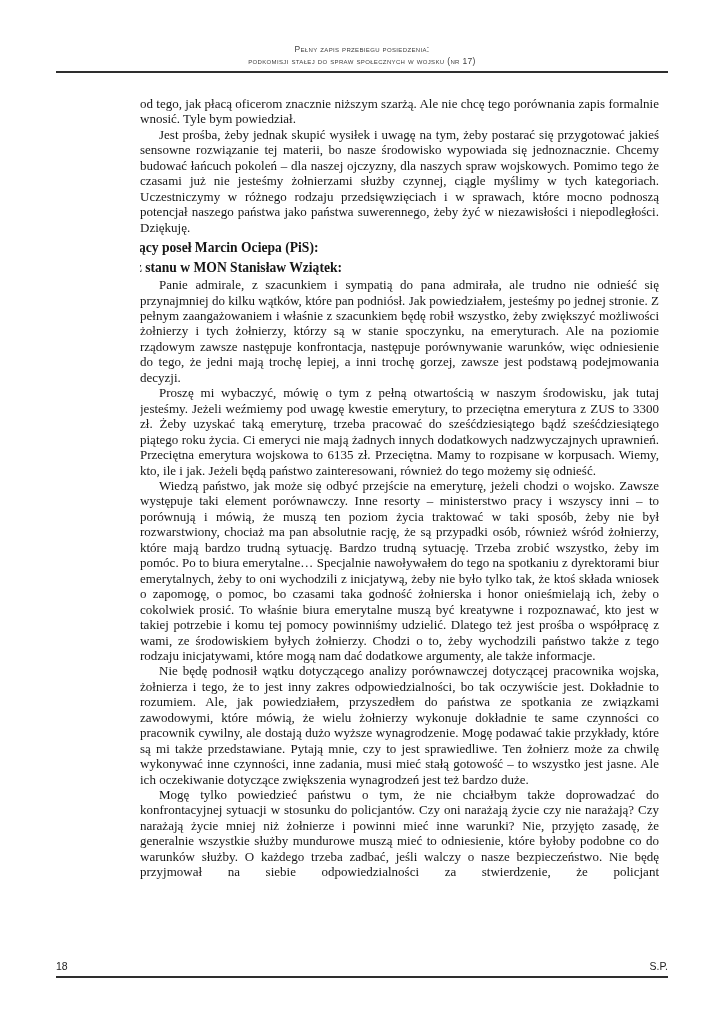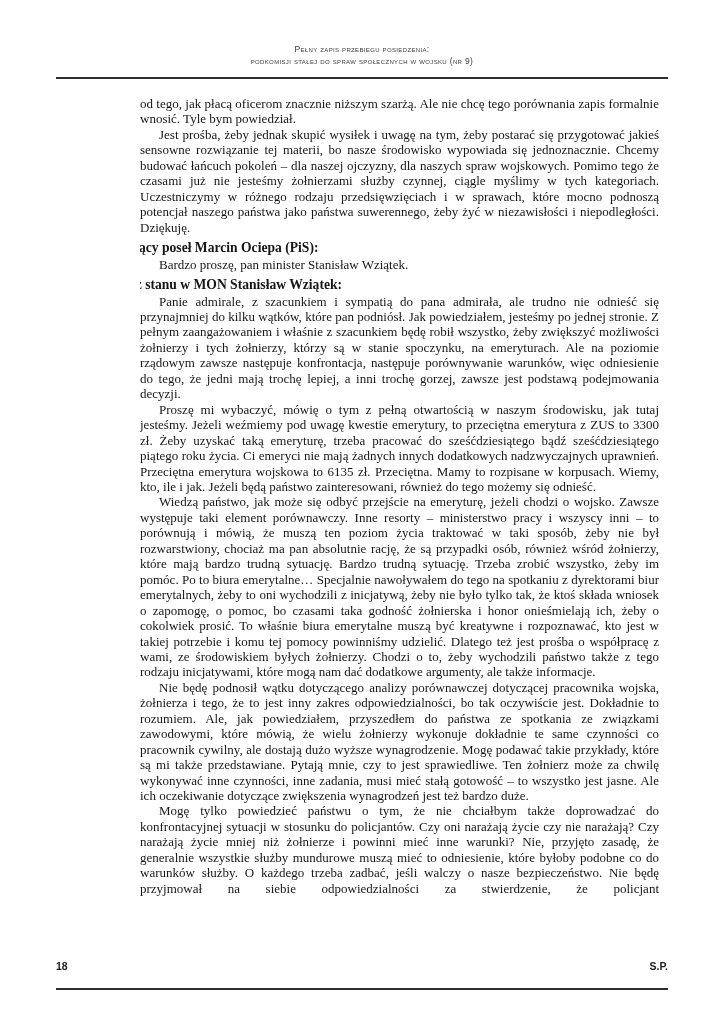--- a/index.html
+++ b/index.html
@@ -23,21 +23,21 @@
     top: 43px;
     left: 56px;
     right: 56px;
     text-align: center;
     font-family: "Liberation Sans", sans-serif;
     font-variant: small-caps;
     font-size: 8.5px;
     line-height: 12px;
     letter-spacing: 0.35px;
     color: #3d3d3d;
-    padding-bottom: 10px;
+    padding-bottom: 4px;
     border-bottom: 2px solid #2e2e2e;
   }
 
   
   .transcript {
     position: absolute;
     top: 96px;
     left: 140px;
     width: 519px;
     height: 864px;
@@ -68,41 +68,40 @@
   .page-footer {
     position: absolute;
     top: 960px;
     left: 56px;
     right: 56px;
     display: flex;
     justify-content: space-between;
     align-items: flex-end;
     font-family: "Liberation Sans", sans-serif;
     font-size: 10.5px;
-    font-weight: bold;
+    font-weight: normal;
     color: #222222;
-    padding-bottom: 16px;
+    padding-bottom: 4px;
     border-bottom: 2px solid #2e2e2e;
   }
 </style>
 </head>
 <body>
 
 <div class="page">
 
   <div class="page-header">
     <div>Pełny zapis przebiegu posiedzenia:</div>
-    <div>podkomisji stałej do spraw społecznych w wojsku (nr 9)</div>
+    <div>podkomisji stałej do spraw społecznych w wojsku (nr 17)</div>
   </div>
 
   <div class="transcript">
       <p class="para">od tego, jak płacą oficerom znacznie niższym szarżą. Ale nie chcę tego porównania zapis formalnie wnosić. Tyle bym powiedział.</p>
       <p class="para indent">Jest prośba, żeby jednak skupić wysiłek i uwagę na tym, żeby postarać się przygotować jakieś sensowne rozwiązanie tej materii, bo nasze środowisko wypowiada się jednoznacznie. Chcemy budować łańcuch pokoleń – dla naszej ojczyzny, dla naszych spraw wojskowych. Pomimo tego że czasami już nie jesteśmy żołnierzami służby czynnej, ciągle myślimy w tych kategoriach. Uczestniczymy w różnego rodzaju przedsięwzięciach i w sprawach, które mocno podnoszą potencjał naszego państwa jako państwa suwerennego, żeby żyć w niezawisłości i niepodległości. Dziękuję.</p>
       <h2 class="speaker">Przewodniczący poseł Marcin Ociepa (PiS):</h2>
-      <p class="para indent">Bardzo proszę, pan minister Stanisław Wziątek.</p>
       <h2 class="speaker">Podsekretarz stanu w MON Stanisław Wziątek:</h2>
       <p class="para indent">Panie admirale, z szacunkiem i sympatią do pana admirała, ale trudno nie odnieść się przynajmniej do kilku wątków, które pan podniósł. Jak powiedziałem, jesteśmy po jednej stronie. Z pełnym zaangażowaniem i właśnie z szacunkiem będę robił wszystko, żeby zwiększyć możliwości żołnierzy i tych żołnierzy, którzy są w stanie spoczynku, na emeryturach. Ale na poziomie rządowym zawsze następuje konfrontacja, następuje porównywanie warunków, więc odniesienie do tego, że jedni mają trochę lepiej, a inni trochę gorzej, zawsze jest podstawą podejmowania decyzji.</p>
       <p class="para indent">Proszę mi wybaczyć, mówię o tym z pełną otwartością w naszym środowisku, jak tutaj jesteśmy. Jeżeli weźmiemy pod uwagę kwestie emerytury, to przeciętna emerytura z ZUS to 3300 zł. Żeby uzyskać taką emeryturę, trzeba pracować do sześćdziesiątego bądź sześćdziesiątego piątego roku życia. Ci emeryci nie mają żadnych innych dodatkowych nadzwyczajnych uprawnień. Przeciętna emerytura wojskowa to 6135 zł. Przeciętna. Mamy to rozpisane w korpusach. Wiemy, kto, ile i jak. Jeżeli będą państwo zainteresowani, również do tego możemy się odnieść.</p>
       <p class="para indent">Wiedzą państwo, jak może się odbyć przejście na emeryturę, jeżeli chodzi o wojsko. Zawsze występuje taki element porównawczy. Inne resorty – ministerstwo pracy i wszyscy inni – to porównują i mówią, że muszą ten poziom życia traktować w taki sposób, żeby nie był rozwarstwiony, chociaż ma pan absolutnie rację, że są przypadki osób, również wśród żołnierzy, które mają bardzo trudną sytuację. Bardzo trudną sytuację. Trzeba zrobić wszystko, żeby im pomóc. Po to biura emerytalne… Specjalnie nawoływałem do tego na spotkaniu z dyrektorami biur emerytalnych, żeby to oni wychodzili z inicjatywą, żeby nie było tylko tak, że ktoś składa wniosek o zapomogę, o pomoc, bo czasami taka godność żołnierska i honor onieśmielają ich, żeby o cokolwiek prosić. To właśnie biura emerytalne muszą być kreatywne i rozpoznawać, kto jest w takiej potrzebie i komu tej pomocy powinniśmy udzielić. Dlatego też jest prośba o współpracę z wami, ze środowiskiem byłych żołnierzy. Chodzi o to, żeby wychodzili państwo także z tego rodzaju inicjatywami, które mogą nam dać dodatkowe argumenty, ale także informacje.</p>
       <p class="para indent">Nie będę podnosił wątku dotyczącego analizy porównawczej dotyczącej pracownika wojska, żołnierza i tego, że to jest inny zakres odpowiedzialności, bo tak oczywiście jest. Dokładnie to rozumiem. Ale, jak powiedziałem, przyszedłem do państwa ze spotkania ze związkami zawodowymi, które mówią, że wielu żołnierzy wykonuje dokładnie te same czynności co pracownik cywilny, ale dostają dużo wyższe wynagrodzenie. Mogę podawać takie przykłady, które są mi także przedstawiane. Pytają mnie, czy to jest sprawiedliwe. Ten żołnierz może za chwilę wykonywać inne czynności, inne zadania, musi mieć stałą gotowość – to wszystko jest jasne. Ale ich oczekiwanie dotyczące zwiększenia wynagrodzeń jest też bardzo duże.</p>
       <p class="para indent continues">Mogę tylko powiedzieć państwu o tym, że nie chciałbym także doprowadzać do konfrontacyjnej sytuacji w stosunku do policjantów. Czy oni narażają życie czy nie narażają? Czy narażają życie mniej niż żołnierze i powinni mieć inne warunki? Nie, przyjęto zasadę, że generalnie wszystkie służby mundurowe muszą mieć to odniesienie, które byłoby podobne co do warunków służby. O każdego trzeba zadbać, jeśli walczy o nasze bezpieczeństwo. Nie będę przyjmował na siebie odpowiedzialności za stwierdzenie, że policjant</p>
     </div>
 
   <div class="page-footer">
     <span>18</span>

